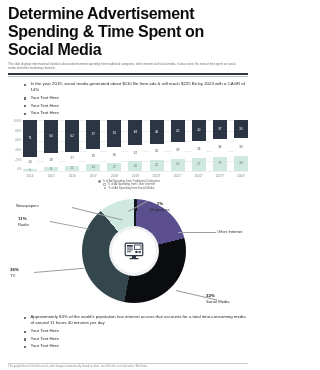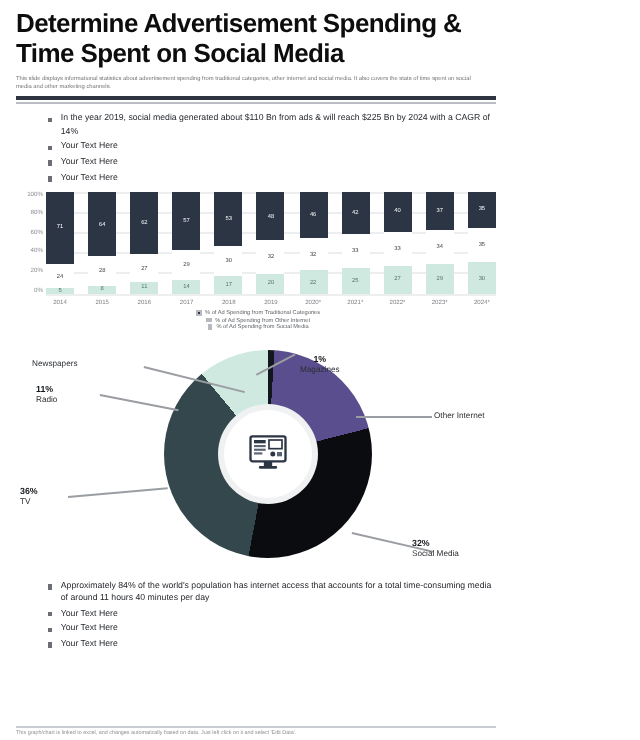--- a/index.html
+++ b/index.html
@@ -8,21 +8,21 @@
     font-family:"Liberation Sans", sans-serif;
     background:#ffffff;
     color:#1a1a1a;
     overflow:hidden;
     position:relative;
   }
   .slide { width:256px; height:370px; position:relative; padding:0 8px; }
 
   
   .title {
-    font-size:13px; font-weight:bold; line-height:1.12;
+    font-size:16px; font-weight:bold; line-height:1.12;
     letter-spacing:-0.3px; color:#0d0d0d;
     padding-top:5px;
   }
   .subtitle {
     font-size:2.9px; line-height:1.5; color:#6f7276;
     margin-top:3px; max-width:232px;
   }
   .rule {
     margin-top:2.5px; height:1.6px; background:#2e3440; width:100%;
   }

